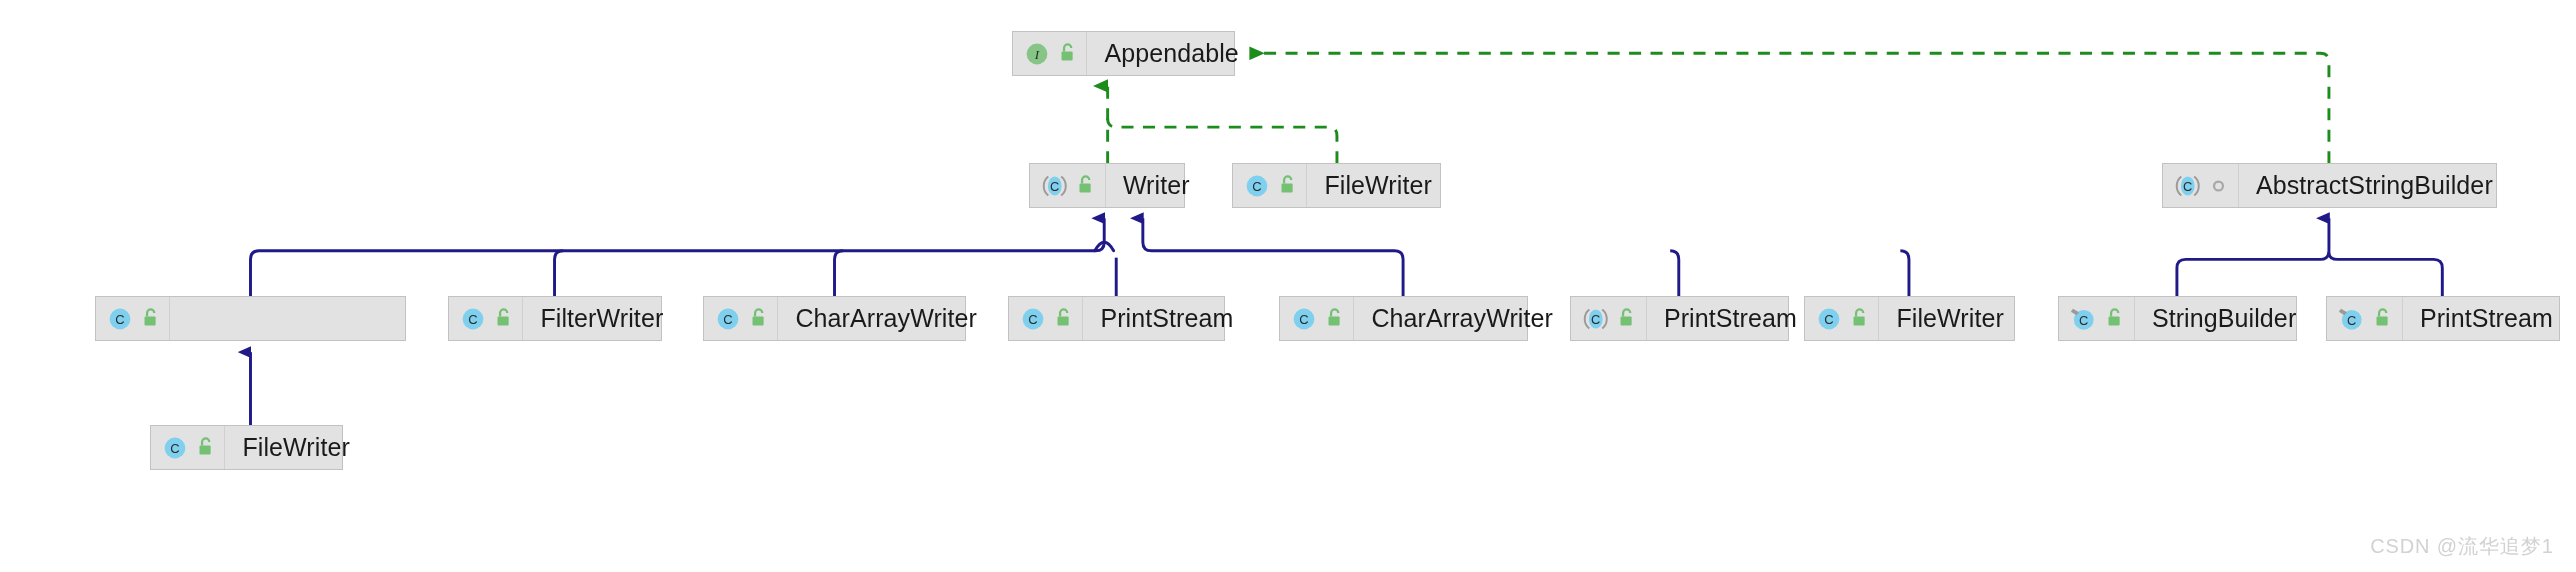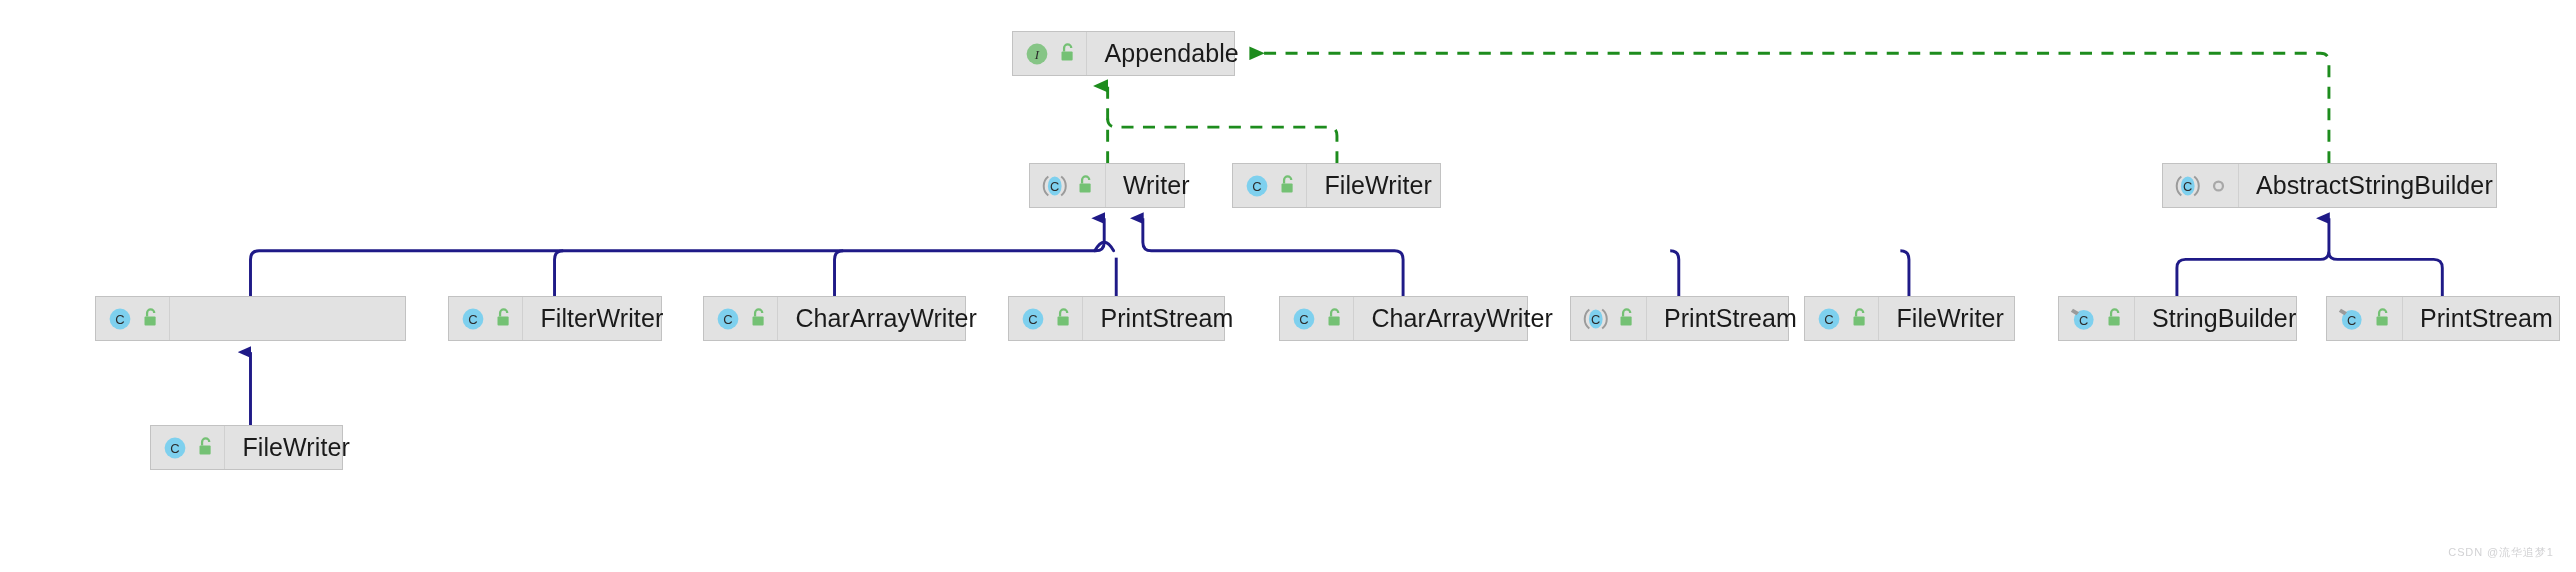--- a/index.html
+++ b/index.html
@@ -37,21 +37,21 @@
     white-space:nowrap;
     letter-spacing:0.1px;
   }
 
   
   .ic{display:block;flex:0 0 auto;}
 
   
   #watermark{
     position:absolute;right:22.3px;bottom:12px;
-    font-size:11px;color:#d2d2d4;letter-spacing:0.9px;
+    font-size:20px;color:#d2d2d4;letter-spacing:0.9px;
     user-select:none;
   }
 </style>
 </head>
 <body>
 
 <div id="stage">
 
   <svg id="wires" viewBox="0 0 2998 666" xmlns="http://www.w3.org/2000/svg">
     <defs>

